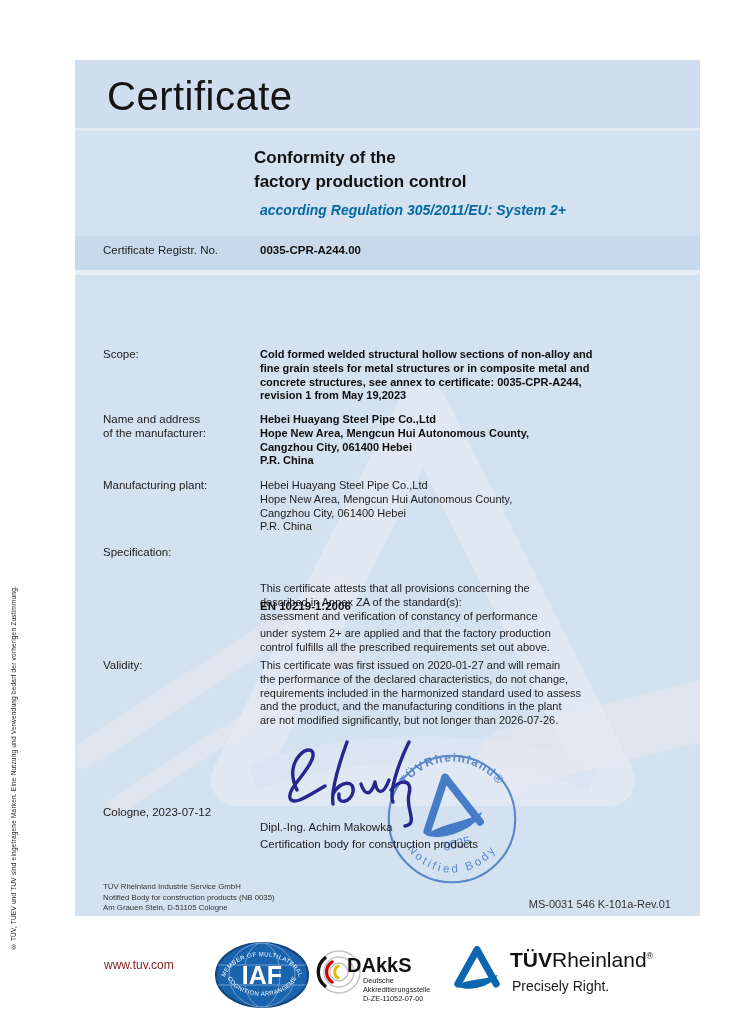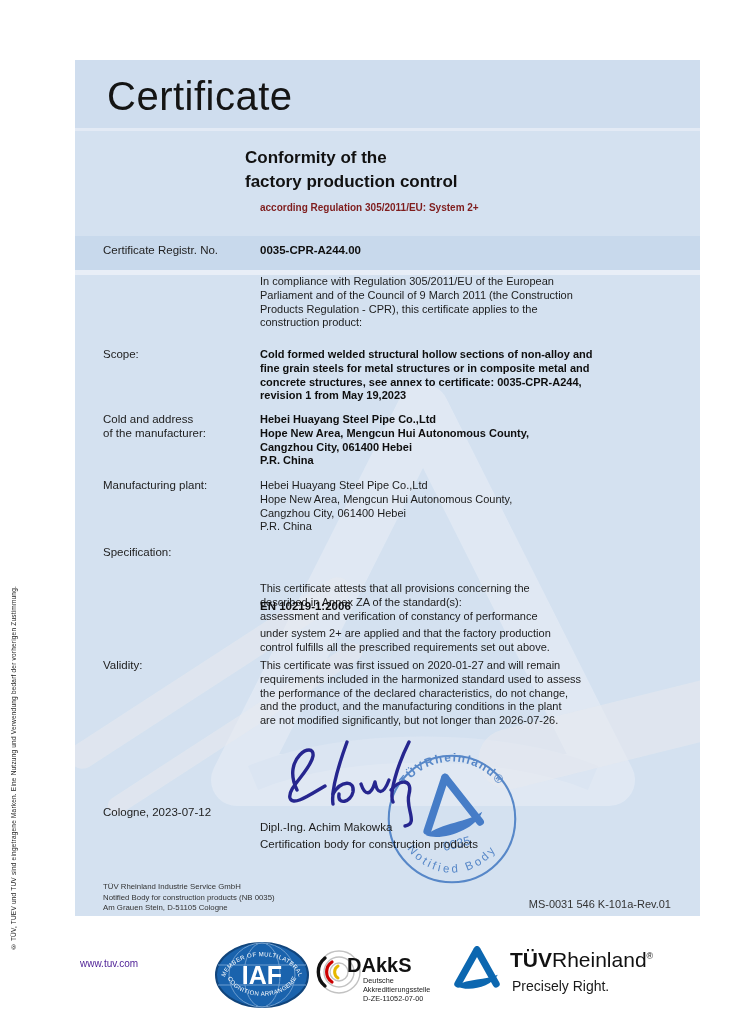--- a/index.html
+++ b/index.html
@@ -26,34 +26,34 @@
   .band-reg{position:absolute;left:0;top:176px;width:100%;height:34px;background:#c8d9ec;}
   .band-reg-gap{position:absolute;left:0;top:210px;width:100%;height:5px;background:#e8eef7;}
   
   .wm-tri{position:absolute;left:118px;top:300px;width:460px;height:480px;opacity:.55;}
   .wm-band{position:absolute;background:#e7eaee;opacity:.55;border-radius:40px;}
   .wm-band.b1{left:400px;top:640px;width:300px;height:60px;transform:rotate(-14deg);}
   .wm-band.b2{left:-30px;top:600px;width:330px;height:26px;transform:rotate(-33deg);}
   .wm-band.b3{left:10px;top:660px;width:300px;height:18px;transform:rotate(-33deg);}
   
   .cert-title{position:absolute;left:32px;top:14px;font-size:40px;color:#141414;letter-spacing:.5px;}
-  .subtitle{position:absolute;left:170px;top:86px;font-size:17px;font-weight:bold;line-height:24px;color:#111;}
-  .according{position:absolute;left:185px;top:142px;font-size:10px;font-weight:bold;color:#7f1d1d;}
+  .subtitle{position:absolute;left:179px;top:86px;font-size:17px;font-weight:bold;line-height:24px;color:#111;}
+  .according{position:absolute;left:185px;top:142px;font-size:14px;font-weight:bold;color:#0369a1;font-style:italic;}
   .lbl{position:absolute;left:28px;font-size:11.5px;color:#222;line-height:13.8px;}
   .val{position:absolute;left:185px;font-size:11px;color:#1c1c1c;line-height:13.8px;}
   .bold{font-weight:bold;color:#0e0e0e;}
   .reg-label{top:184px;}
   .reg-value{top:184px;font-size:11.5px;}
   .smallfoot{position:absolute;left:28px;top:822px;font-size:7.8px;line-height:10.5px;color:#333;}
   .docref{position:absolute;left:430px;top:838px;width:166px;text-align:right;font-size:11px;color:#333;}
   
   .stamp{position:absolute;left:308px;top:690px;width:138px;height:138px;opacity:.92;}
   .sig{position:absolute;left:188px;top:676px;width:210px;height:92px;}
   
-  .website{position:absolute;left:80px;top:958px;font-size:10px;color:#4c1d95;}
+  .website{position:absolute;left:104px;top:958px;font-size:12px;color:#7f1d1d;}
   .iaf{position:absolute;left:215px;top:941px;width:94px;height:68px;}
   .dakks{position:absolute;left:305px;top:946px;width:170px;height:72px;}
   .dakks svg{position:absolute;left:0;top:0;}
   .dakks .word{position:absolute;left:42px;top:8px;font-size:20px;font-weight:bold;color:#111;}
   .dakks .sub{position:absolute;left:42px;top:30px;font-size:7.3px;line-height:9px;color:#222;margin-left:16px;}
   .tuvbrand{position:absolute;left:452px;top:942px;width:250px;height:70px;}
   .tuvbrand .tri{position:absolute;left:0;top:2px;width:50px;height:50px;}
   .tuvbrand .word{position:absolute;left:58px;top:6px;font-size:21px;color:#111;}
   .tuvbrand .word .b{font-weight:bold;}
   .tuvbrand .word sup{font-size:9px;}
@@ -83,37 +83,31 @@
   <div class="cert-title">Certificate</div>
   <div class="subtitle">
     <div>Conformity of the</div>
     <div>factory production control</div>
   </div>
   <div class="according">according Regulation 305/2011/EU: System 2+</div>
 
   <div class="lbl reg-label">Certificate Registr. No.</div>
   <div class="val reg-value bold">0035-CPR-A244.00</div>
 
-  <div class="val" style="top:215px;">
-    <div>In compliance with Regulation 305/2011/EU of the European</div>
-    <div>Parliament and of the Council of 9 March 2011 (the Construction</div>
-    <div>Products Regulation - CPR), this certificate applies to the</div>
-    <div>construction product:</div>
-  </div>
 
   <div class="lbl" style="top:288px;">Scope:</div>
   <div class="val bold" style="top:288px;">
     <div>Cold formed welded structural hollow sections of non-alloy and</div>
     <div>fine grain steels for metal structures or in composite metal and</div>
     <div>concrete structures, see annex to certificate: 0035-CPR-A244,</div>
     <div>revision 1 from May 19,2023</div>
   </div>
 
   <div class="lbl" style="top:353px;">
-    <div>Cold and address</div>
+    <div>Name and address</div>
     <div>of the manufacturer:</div>
   </div>
   <div class="val bold" style="top:353px;">
     <div>Hebei Huayang Steel Pipe Co.,Ltd</div>
     <div>Hope New Area, Mengcun Hui Autonomous County,</div>
     <div>Cangzhou City, 061400 Hebei</div>
     <div>P.R. China</div>
   </div>
 
   <div class="lbl" style="top:419px;">Manufacturing plant:</div>
@@ -132,22 +126,22 @@
   </div>
   <div class="val bold" style="top:540px;font-size:11.5px;">EN 10219-1:2006</div>
   <div class="val" style="top:567px;">
     <div>under system 2+ are applied and that the factory production</div>
     <div>control fulfills all the prescribed requirements set out above.</div>
   </div>
 
   <div class="lbl" style="top:599px;">Validity:</div>
   <div class="val" style="top:599px;">
     <div>This certificate was first issued on 2020-01-27 and will remain</div>
+    <div>the performance of the declared characteristics, do not change,</div>
     <div>requirements included in the harmonized standard used to assess</div>
-    <div>the performance of the declared characteristics, do not change,</div>
     <div>and the product, and the manufacturing conditions in the plant</div>
     <div>are not modified significantly, but not longer than 2026-07-26.</div>
   </div>
 
   <svg class="stamp" viewBox="0 0 144 144">
     <defs>
       <path id="arcTop" d="M12,72 A60,60 0 0 1 132,72"></path>
       <path id="arcBottom" d="M16,72 A56,56 0 0 0 128,72"></path>
     </defs>
     <circle cx="72" cy="72" r="66" fill="none" stroke="#4d80c5" stroke-width="2.2"></circle>

